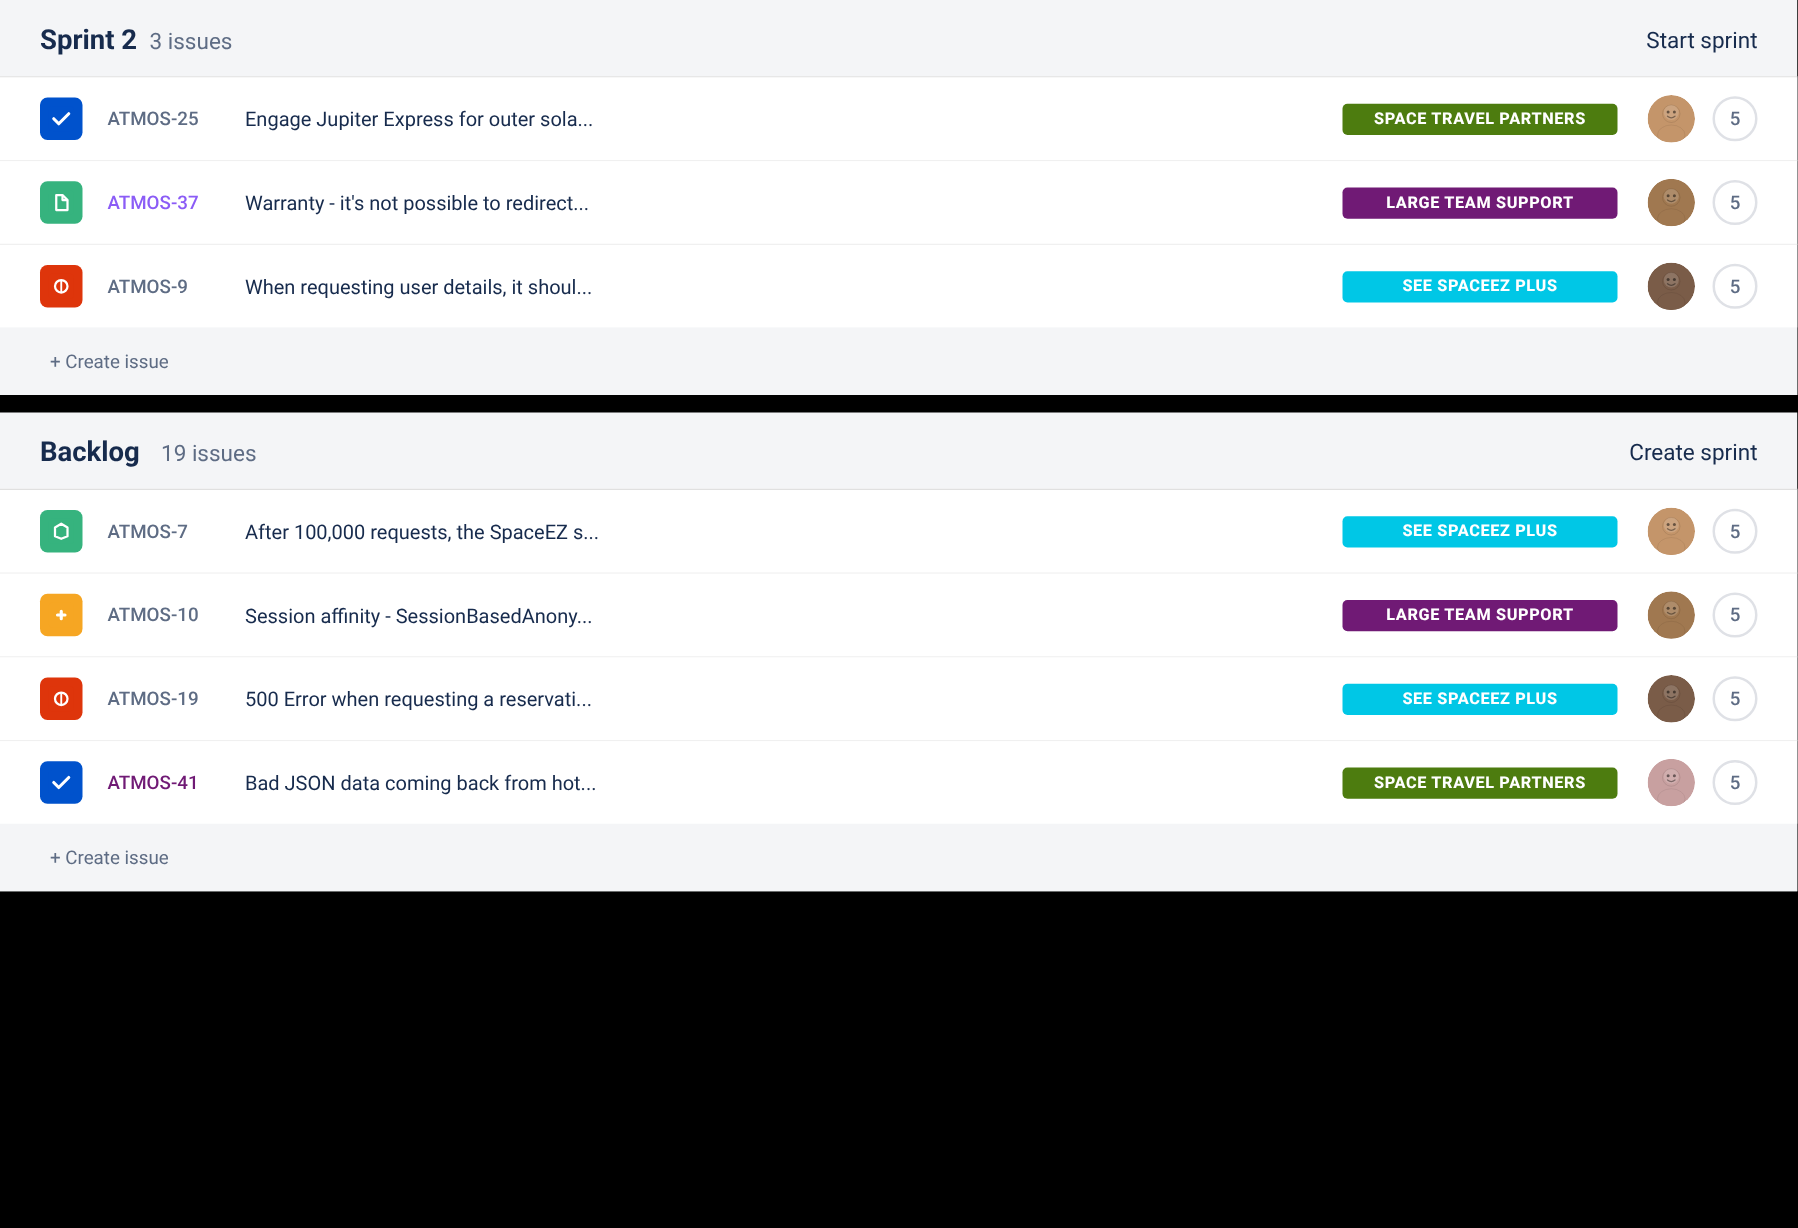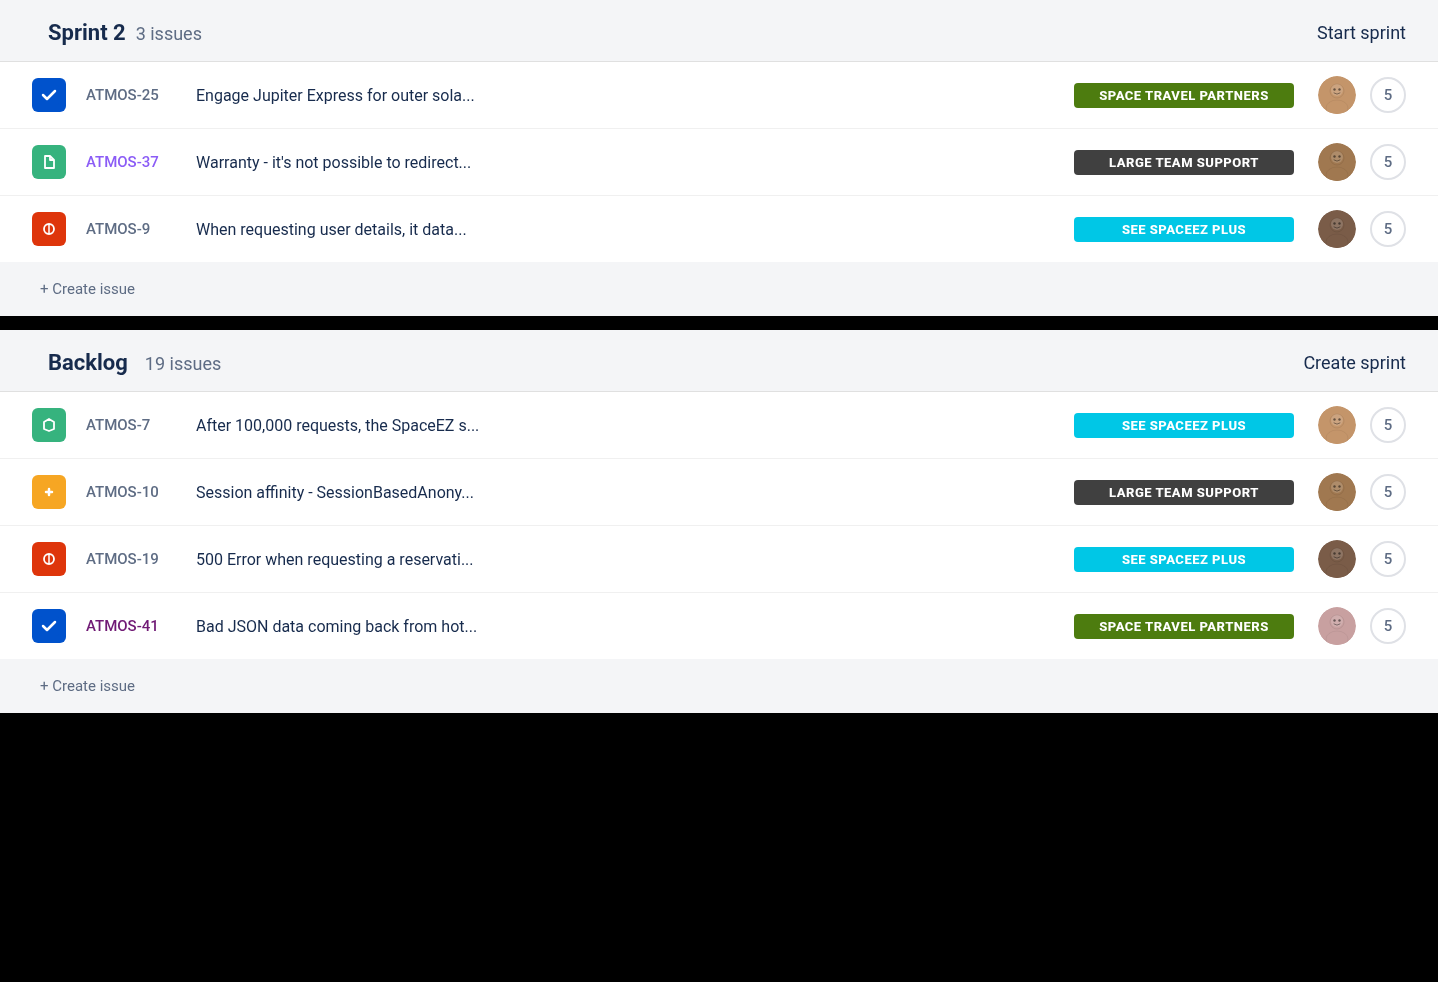--- a/index.html
+++ b/index.html
@@ -12,21 +12,21 @@
 
     .panel {
       background: #f4f5f7;
       padding: 0;
     }
 
     .panel-header {
       display: flex;
       align-items: center;
       justify-content: space-between;
-      padding: 20px 32px 16px 48px;
+      padding: 20px 32px 16px 32px;
     }
 
     .panel-action {
       font-size: 18px;
       color: #172b4d;
       cursor: pointer;
       font-weight: 400;
     }
 
     .issues-table {
@@ -59,21 +59,21 @@
       flex-shrink: 0;
       margin-right: 24px;
     }
 
     .label-space-travel {
       background: #4d7c0f;
       color: #fff;
     }
 
     .label-large-team {
-      background: #404040;
+      background: #701a75;
       color: #fff;
     }
 
     .label-spaceez-plus {
       background: #00c7e6;
       color: #fff;
     }
 
     .issue-points {
       width: 36px;
@@ -170,21 +170,21 @@
       <div style="margin-right:20px;flex-shrink:0;">
         <div style="width:34px;height:34px;background:#de350b;border-radius:6px;display:flex;align-items:center;justify-content:center;">
       <svg width="20" height="20" viewBox="0 0 20 20" fill="none">
         <rect width="20" height="20" rx="3" fill="#de350b"></rect>
         <circle cx="10" cy="10" r="5" fill="none" stroke="#fff" stroke-width="1.8"></circle>
         <line x1="10" y1="5" x2="10" y2="15" stroke="#fff" stroke-width="1.5"></line>
       </svg>
     </div>
       </div>
       <div style="font-size:15px;color:#5e6c84;font-weight:500;width:110px;flex-shrink:0;">ATMOS-9</div>
-      <div style="flex:1;font-size:16px;color:#172b4d;">When requesting user details, it data...</div>
+      <div style="flex:1;font-size:16px;color:#172b4d;">When requesting user details, it shoul...</div>
       <div class="issue-label label-spaceez-plus">SEE SPACEEZ PLUS</div>
       <div style="width:38px;height:38px;border-radius:50%;overflow:hidden;flex-shrink:0;margin-right:14px;">
         <svg width="38" height="38" viewBox="0 0 38 38">
     <circle cx="19" cy="19" r="19" fill="#7a5c48"></circle>
     <circle cx="19" cy="15" r="7" fill="#7a5c48" stroke="rgba(0,0,0,0.15)" stroke-width="0.5"></circle>
     <ellipse cx="19" cy="32" rx="11" ry="8" fill="#7a5c48" stroke="rgba(0,0,0,0.1)" stroke-width="0.5"></ellipse>
     <circle cx="19" cy="14" r="6" fill="rgba(255,255,255,0.15)"></circle>
     <circle cx="16.5" cy="13.5" r="1.2" fill="rgba(0,0,0,0.5)"></circle>
     <circle cx="21.5" cy="13.5" r="1.2" fill="rgba(0,0,0,0.5)"></circle>
     <path d="M16 17 Q19 19.5 22 17" stroke="rgba(0,0,0,0.4)" stroke-width="1" fill="none" stroke-linecap="round"></path>

